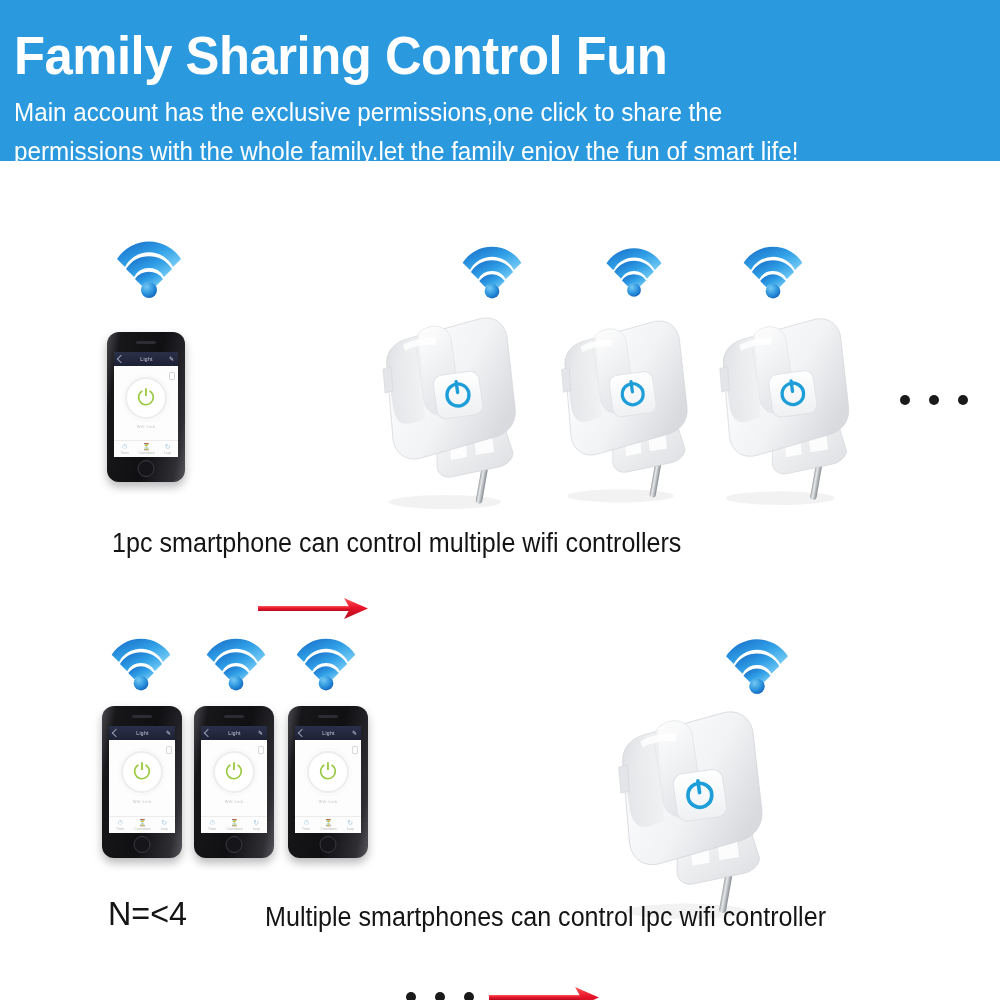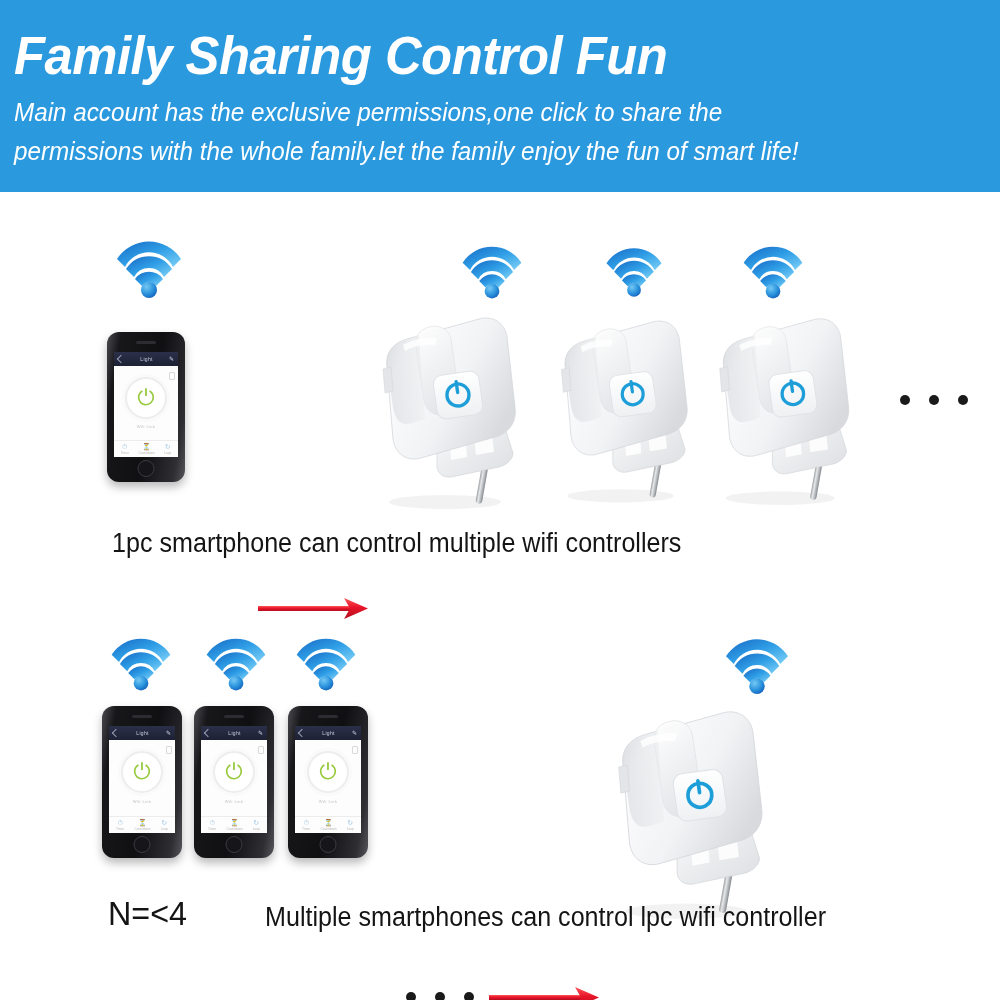--- a/index.html
+++ b/index.html
@@ -6,25 +6,24 @@
   body{
     width:1000px;height:1000px;
     background:#ffffff;
     font-family:"Liberation Sans", sans-serif;
     overflow:hidden;
     position:relative;
   }
 
   
   .header{
-    position:absolute;left:0;top:0;width:1000px;height:192px;
+    position:absolute;left:0;top:0;width:1000px;height:161px;
     background:#2b99de;
     box-sizing:border-box;
     padding:26px 14px 0 14px;
-    font-style:italic;
   }
   .header-title{
     color:#ffffff;
     font-size:54px;
     font-weight:bold;
     line-height:58px;
     letter-spacing:-0.5px;
     font-family:"Liberation Sans", sans-serif;
     transform:scaleX(0.94);
     transform-origin:left center;

